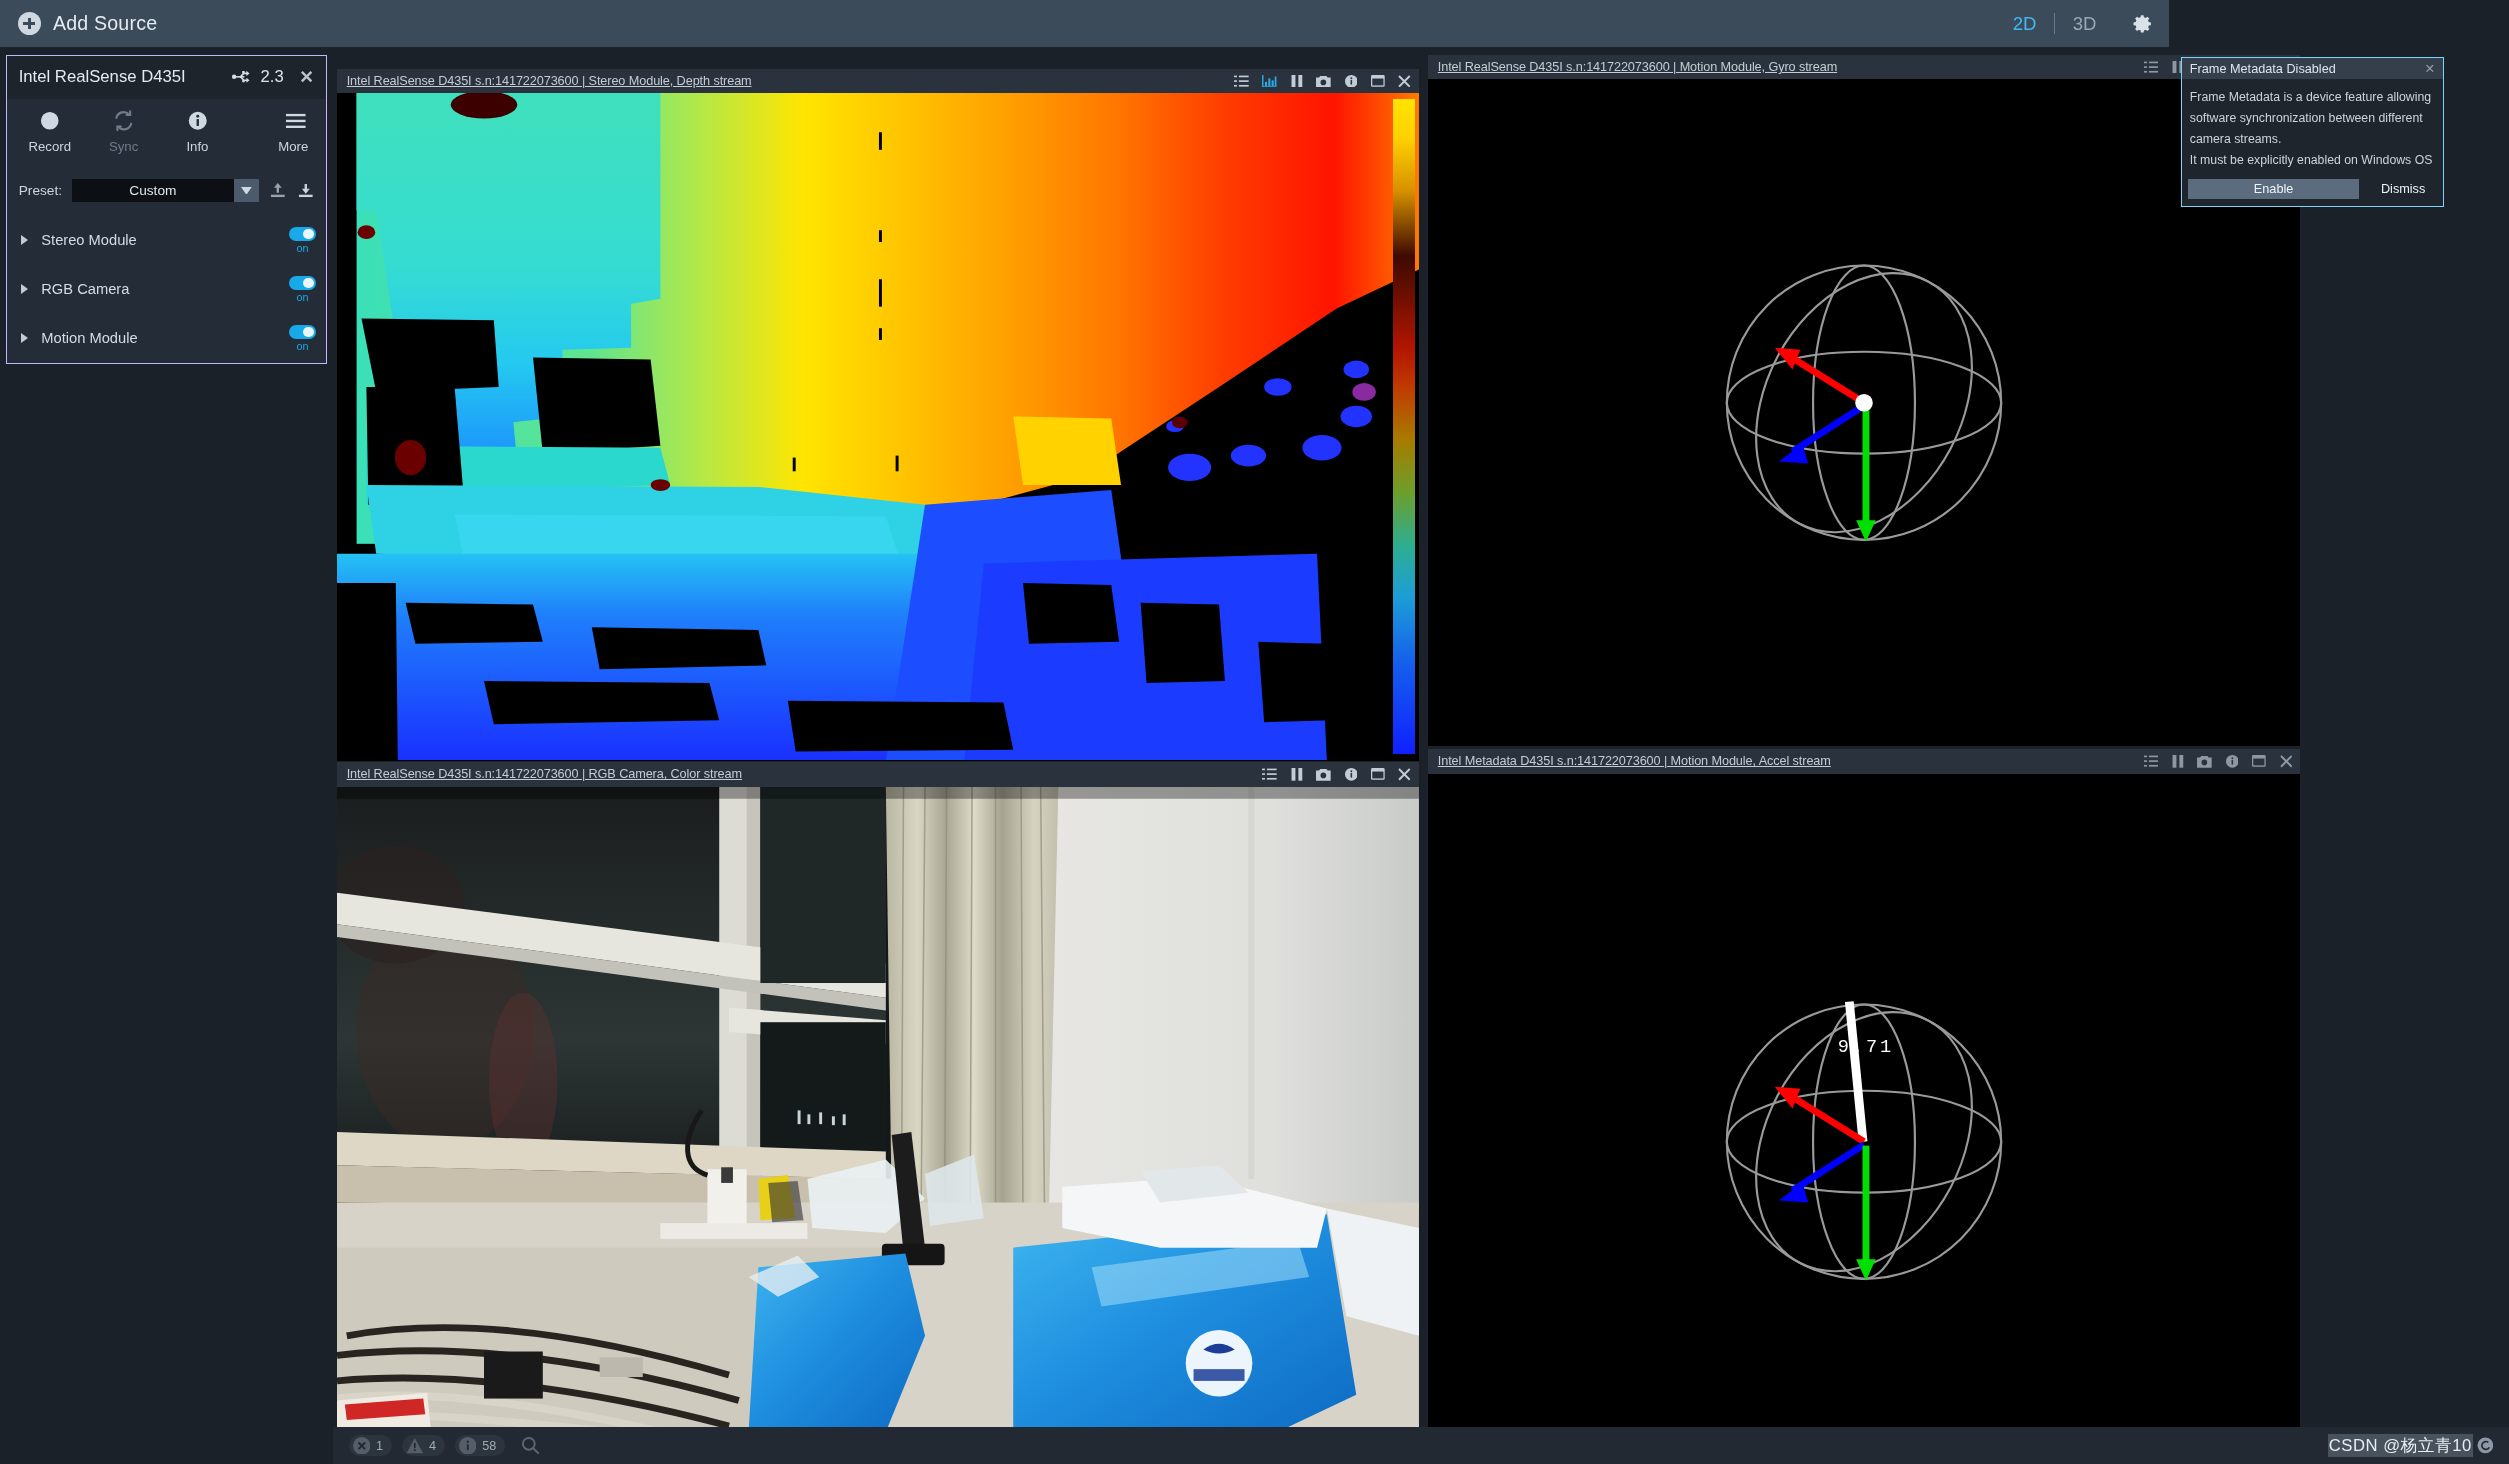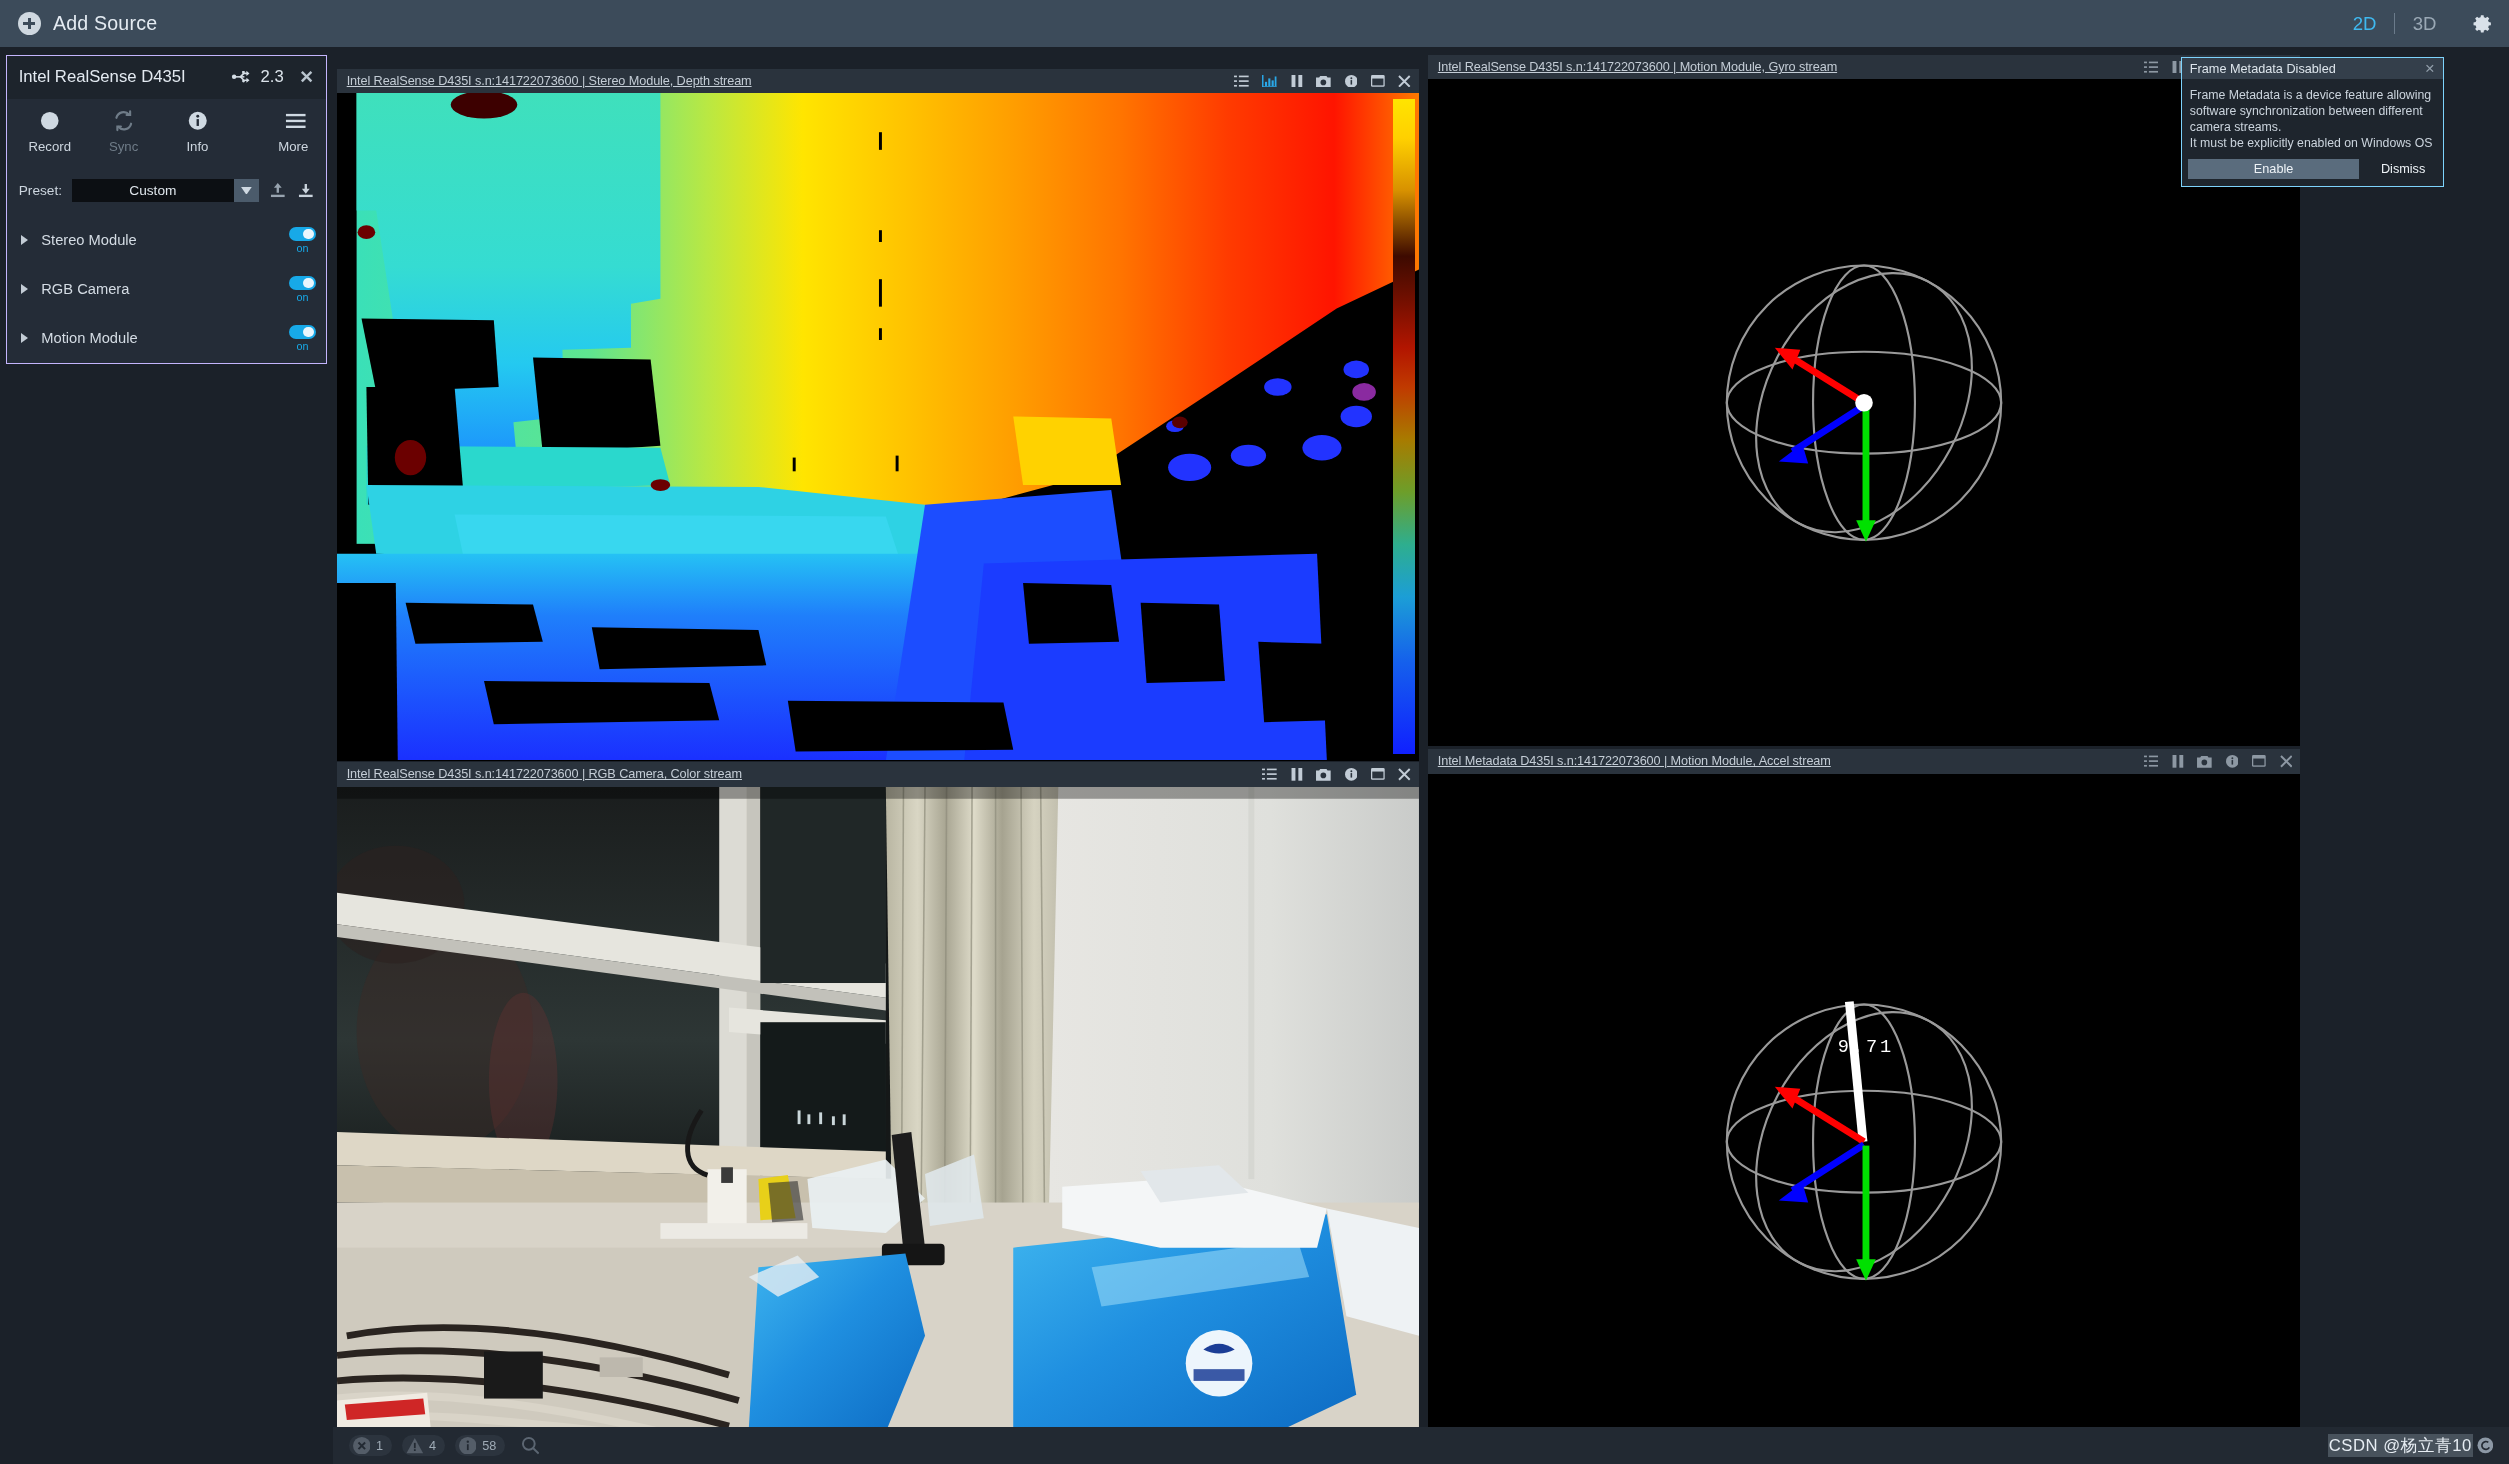--- a/index.html
+++ b/index.html
@@ -6,21 +6,21 @@
   html,body{ background:#1b2129; }
   body{
     width:2509px; height:1464px; position:relative; overflow:hidden;
     font-family:"Liberation Sans", sans-serif;
     color:#d6dde5;
     -webkit-font-smoothing:antialiased;
   }
 
   
   #topbar{
-    position:absolute; left:0; top:0; width:2509px; height:47px;
+    position:absolute; left:0; top:0; width:2169px; height:47px;
     background:#3c4b5a; display:flex; align-items:center;
   }
   #addsource{
     display:flex; align-items:center; gap:11.8px;
     padding-left:17.6px; height:47px; cursor:pointer;
   }
   #addsource .plus{
     width:23.5px; height:23.5px; border-radius:50%;
     background:#cfd8e0; position:relative; flex:none;
   }
@@ -153,21 +153,21 @@
   #notif{
     position:absolute; width:263px; background:#1e252d;
     border:1px solid #7dd3fc; z-index:40;
   }
   #notif .nhdr{
     height:21.6px; background:#343f4b; display:flex; align-items:center;
     padding:0 7.8px; font-size:12.7px; color:#dde5ec;
   }
   #notif .nhdr .nx{ margin-left:auto; color:#93a0ac; font-size:12.7px; cursor:pointer;}
   #notif .nbody{
-    padding:7.8px 7.8px 5.9px 7.8px; font-size:12.3px; line-height:16px; color:#cbd4dd;
+    padding:7.8px 7.8px 5.9px 7.8px; font-size:12.3px; line-height:21px; color:#cbd4dd;
   }
   #notif .nbtns{ display:flex; align-items:center; padding:2px 5.9px 7.8px 5.9px; gap:9.8px;}
   #notif .nbtn{
     flex:1; height:19.6px; background:#5a6c7d; display:flex;
     align-items:center; justify-content:center; font-size:12.7px;
     color:#eef3f7; cursor:pointer;
   }
   #notif .nbtn.ghost{ background:transparent; flex:0 0 auto; padding:0 11.8px; }
 
   

